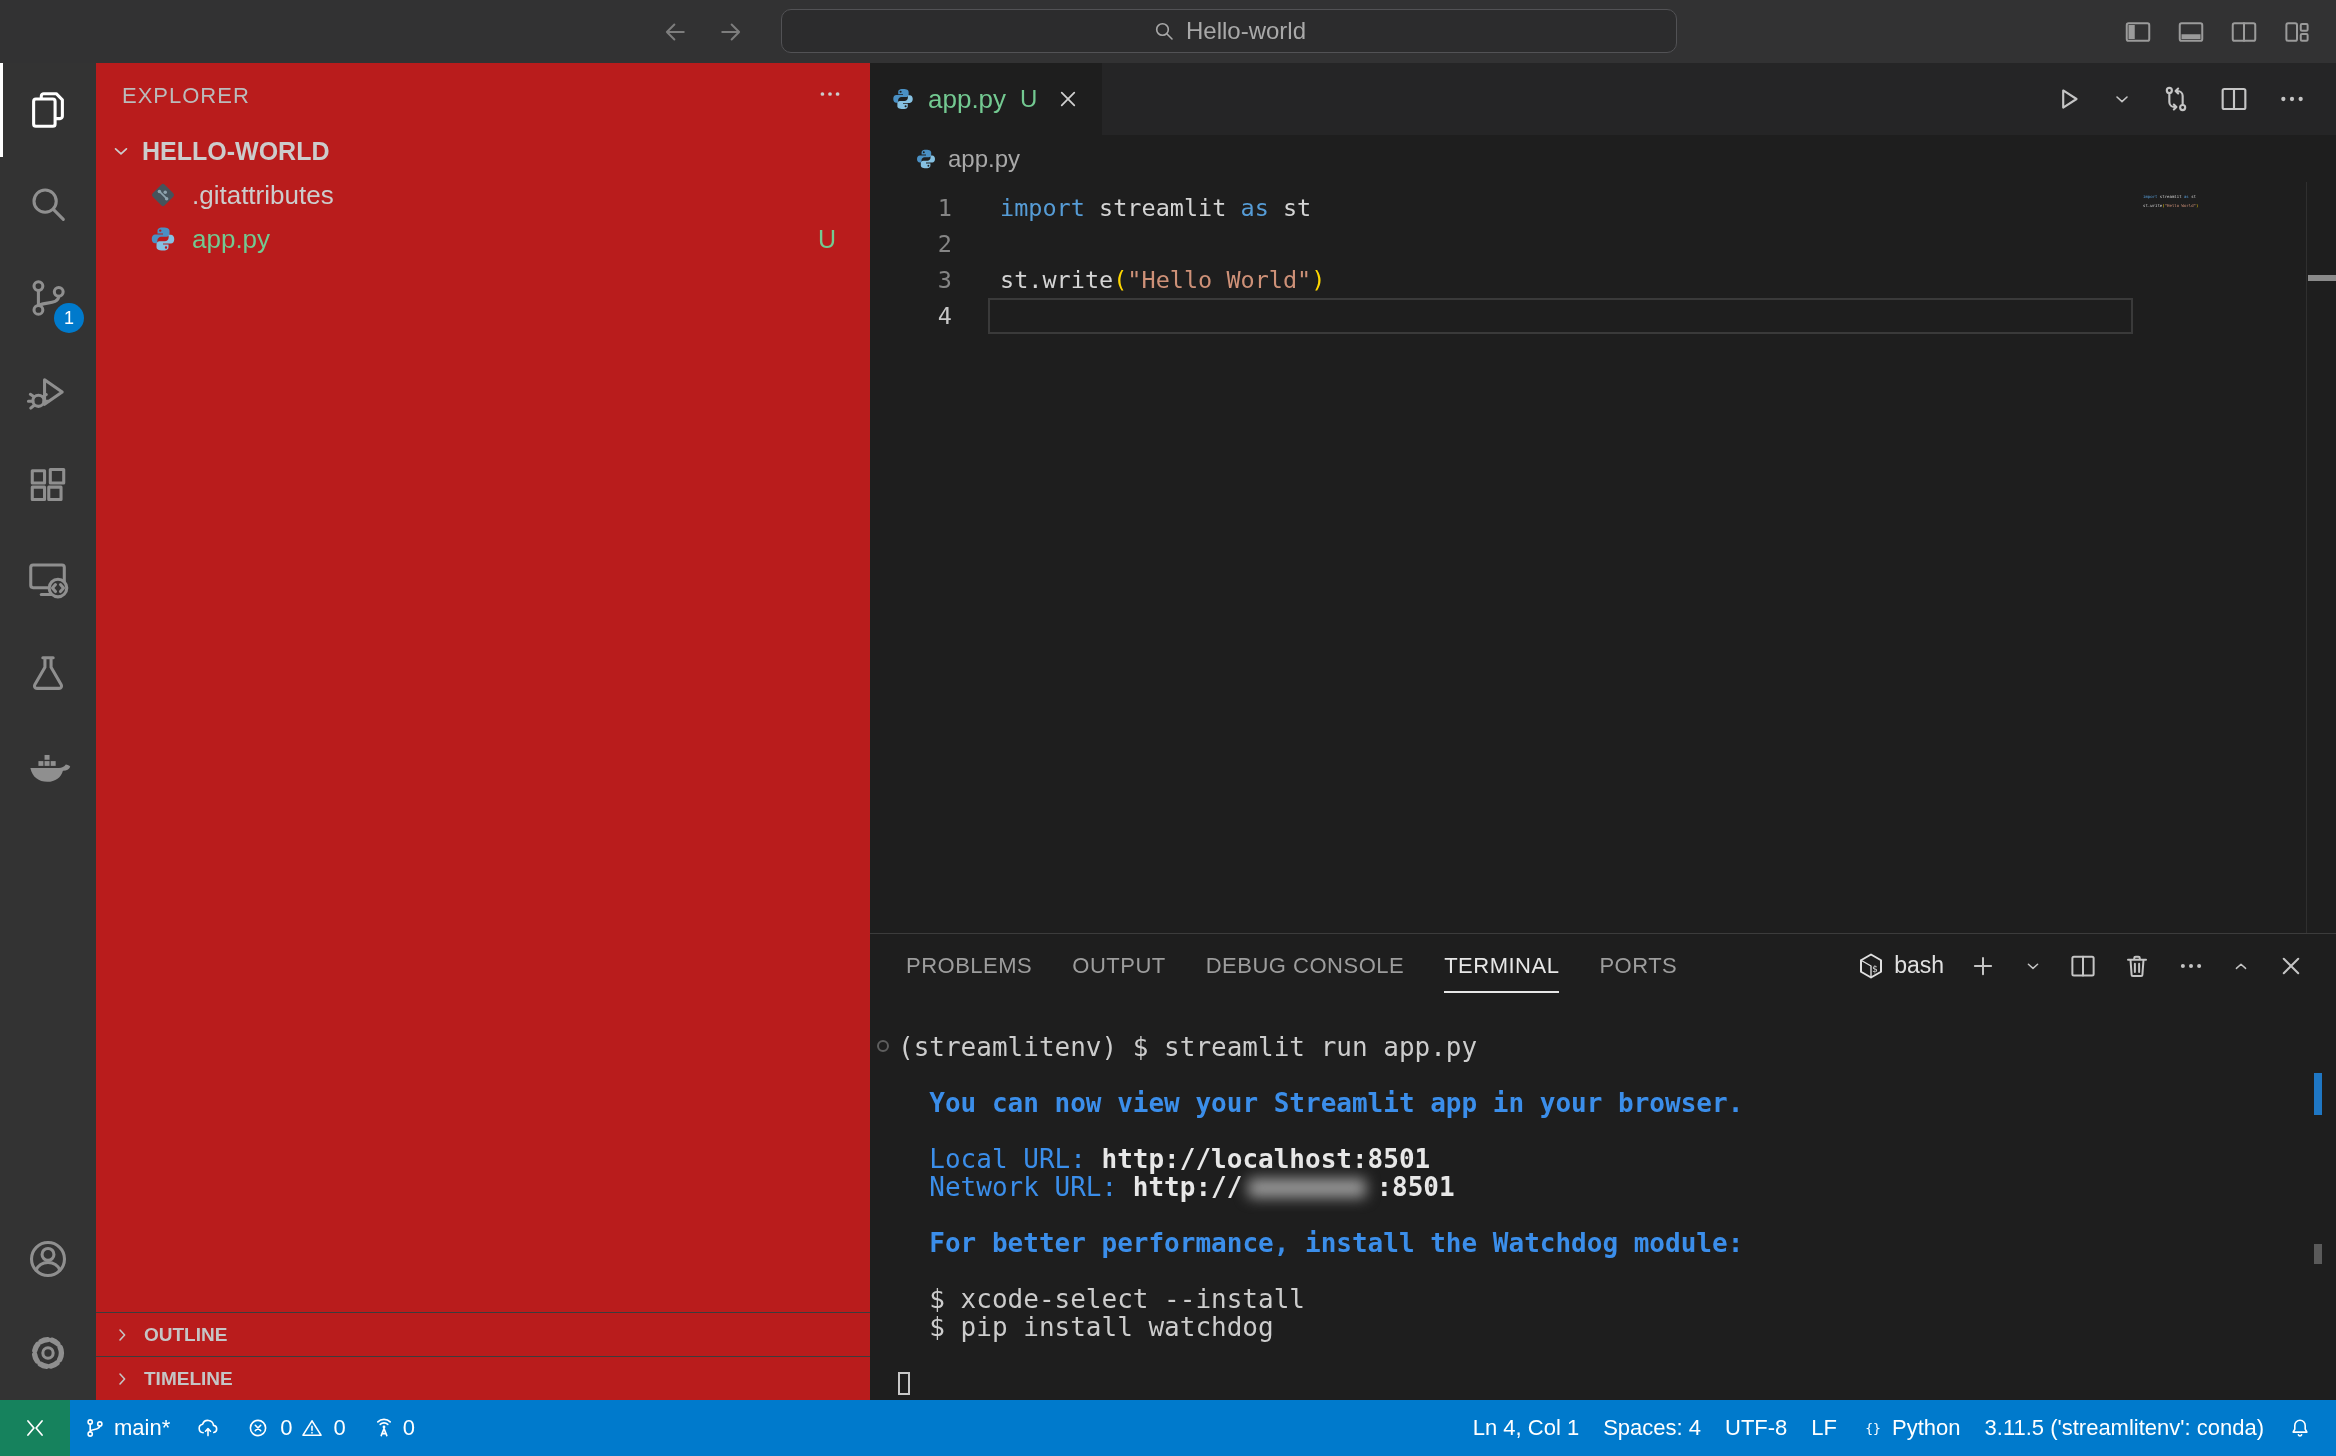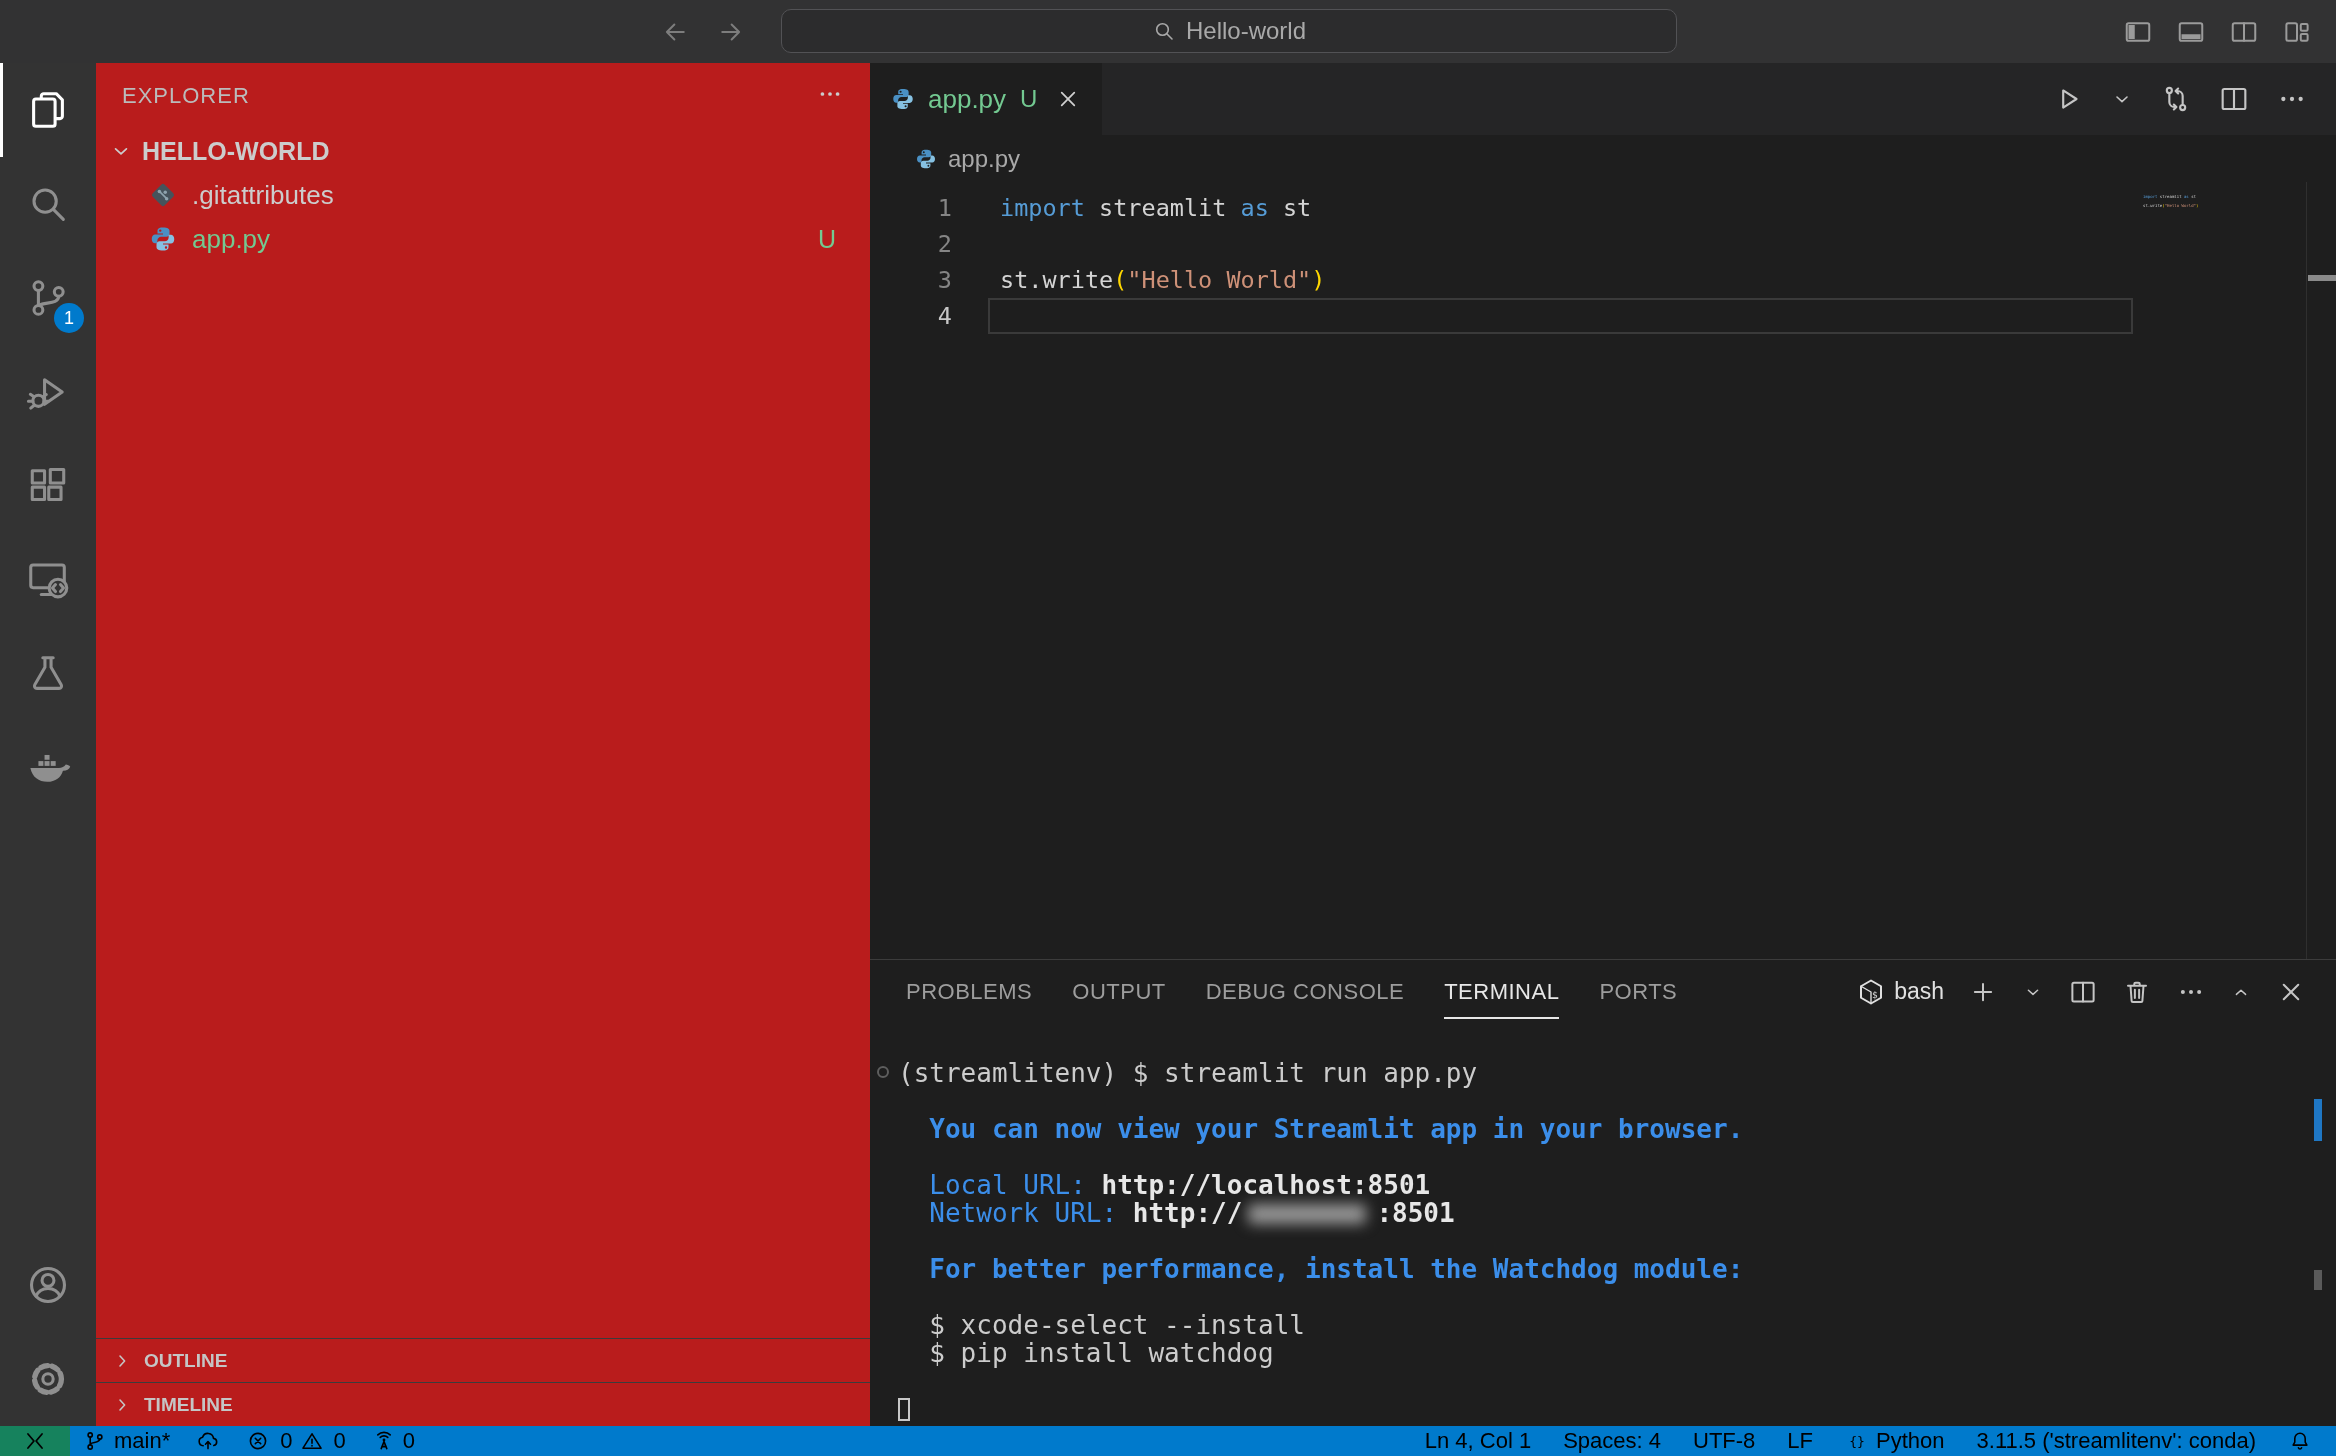--- a/index.html
+++ b/index.html
@@ -100,23 +100,23 @@
   .seg-bold { color:#e7e7e7; font-weight:bold; }
   .seg-redacted { display:inline-block; width:118px; height:20px; background:#969696; filter:blur(7px);
     border-radius:4px; vertical-align:-2px; margin:0 10px 0 6px; }
   .cmd-decoration { position:absolute; left:-21px; top:7px; width:12px; height:12px; border:2px solid #5e5e5e; border-radius:50%; }
   .term-cursor { display:inline-block; width:12px; height:23px; border:2px solid #c8c8c8; vertical-align:-3px; }
   .scroll-mark { position:absolute; right:14px; width:8px; }
   .scroll-mark.blue { top:76px; height:42px; background:#1f77c4; }
   .scroll-mark.gray { top:247px; height:20px; background:#5a5a5a; }
 
   
-  .statusbar { height:30px; background:#007acc; color:#000000; display:flex; align-items:center; font-size:22px; flex:0 0 auto; }
+  .statusbar { height:56px; background:#007acc; color:#ffffff; display:flex; align-items:center; font-size:22px; flex:0 0 auto; }
   .sb-left { display:flex; align-items:center; height:100%; }
-  .sb-right { margin-left:auto; display:flex; align-items:center; gap:32px; padding-right:24px; height:100%;text-align:center; }
+  .sb-right { margin-left:auto; display:flex; align-items:center; gap:24px; padding-right:24px; height:100%;text-align:center; }
   .sb-item { display:flex; align-items:center; gap:7px; height:100%; cursor:pointer; }
   .sb-item .icon svg { width:24px; height:24px; }
   .sb-remote { width:70px; height:100%; background:#16825d; display:flex; align-items:center; justify-content:center; cursor:pointer; }
   .sb-remote .icon svg { width:26px; height:26px; }
   .sb-left .sb-item { padding:0 13px; }
   .sb-group { display:flex; align-items:center; gap:10px; }
 
   .icon { display:inline-flex; align-items:center; justify-content:center; }
   .icon svg { display:block; }
 </style>

